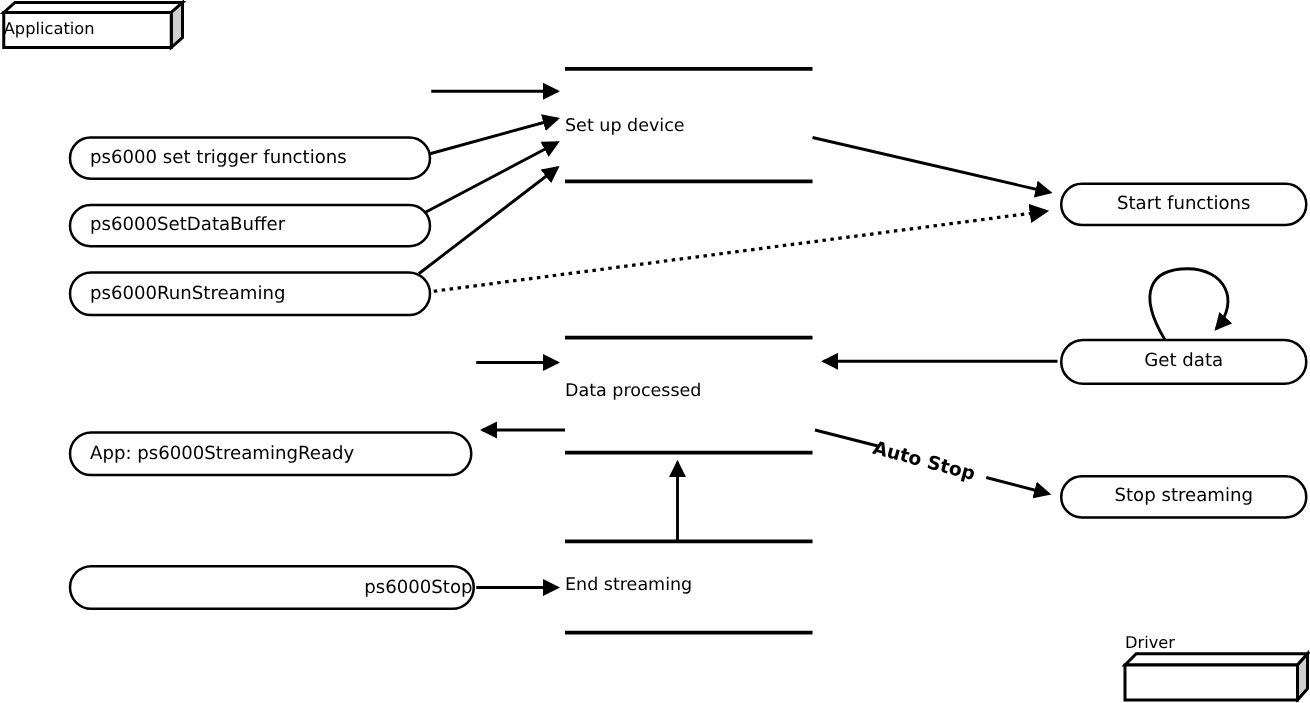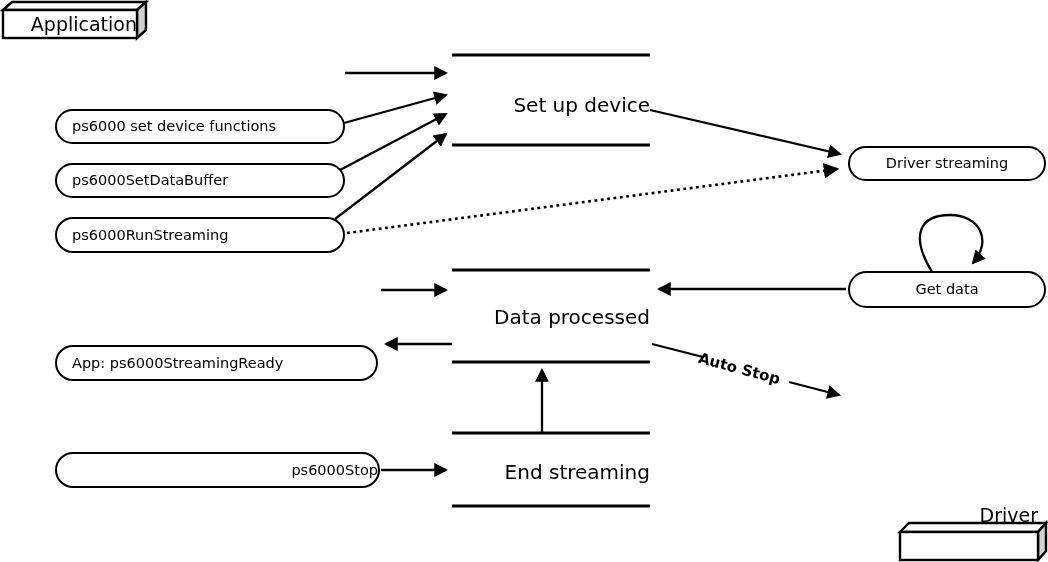--- a/index.html
+++ b/index.html
@@ -15,25 +15,25 @@
   .face{stroke:#000;stroke-width:2.4;}
   .stadium{
     position:absolute;box-sizing:border-box;background:#fff;
     border:2.6px solid #000;border-radius:20px;
     display:flex;align-items:center;font-size:14.5px;line-height:1;
     white-space:nowrap;
   }
   .stadium.left-col{padding-left:15px;justify-content:flex-start;}
   .stadium.right-col{justify-content:center;}
   .stage-label{
-    position:absolute;width:198px;text-align:right;font-size:20px;
+    position:absolute;width:198px;text-align:left;font-size:14px;
     white-space:nowrap;
   }
   .box3d-label{
-    position:absolute;text-align:right;font-size:19px;line-height:28px;
+    position:absolute;text-align:left;font-size:13px;line-height:28px;
     white-space:nowrap;
   }
   #auto-stop{
     position:absolute;left:701px;top:349px;font-size:15px;font-weight:bold;
     transform:rotate(15deg);transform-origin:left top;white-space:nowrap;
   }
 </style>
 </head>
 <body>
 
@@ -87,41 +87,44 @@
       <polygon class="face" points="900,532 909,523 1046,523 1038,532" fill="#ffffff"></polygon>
       <polygon class="face" points="1038,532 1046,523 1046,551 1038,560" fill="#cfcfcf"></polygon>
       <rect class="face" x="900" y="532" width="138" height="28" fill="#ffffff"></rect>
     </g>
   </svg>
 
   <div class="box3d-label" style="left:3px;top:10px;width:134px;">Application</div>
   <div class="box3d-label" style="left:900px;top:501px;width:138px;">Driver</div>
 
   <div class="stadium left-col" style="left:55px;top:109px;width:290px;height:35px;">
-    <span>ps6000 set device functions</span>
+    <span>ps6000 set trigger functions</span>
   </div>
   <div class="stadium left-col" style="left:55px;top:163px;width:290px;height:35px;">
     <span>ps6000SetDataBuffer</span>
   </div>
   <div class="stadium left-col" style="left:55px;top:217px;width:290px;height:36px;">
     <span>ps6000RunStreaming</span>
   </div>
   <div class="stadium left-col" style="left:55px;top:327px;width:323px;height:36px;margin-top:18px;">
     <span>App: ps6000StreamingReady</span>
   </div>
   <div class="stadium left-col" style="left:55px;top:452px;width:325px;height:36px;justify-content:flex-end;">
     <span>ps6000Stop</span>
   </div>
 
   <div class="stage-label" style="left:452px;top:93px;">Set up device</div>
   <div class="stage-label" style="left:452px;top:305px;">Data processed</div>
   <div class="stage-label" style="left:452px;top:460px;">End streaming</div>
 
   <div class="stadium right-col" style="left:848px;top:146px;width:198px;height:35px;">
-    <span>Driver streaming</span>
+    <span>Start functions</span>
   </div>
   <div class="stadium right-col" style="left:848px;top:271px;width:198px;height:37px;">
     <span>Get data</span>
+  </div>
+  <div class="stadium right-col" style="left:848px;top:380px;width:198px;height:35px;">
+    <span>Stop streaming</span>
   </div>
 
   <div id="auto-stop">Auto Stop</div>
 
 </div>
 
 </body></html>

